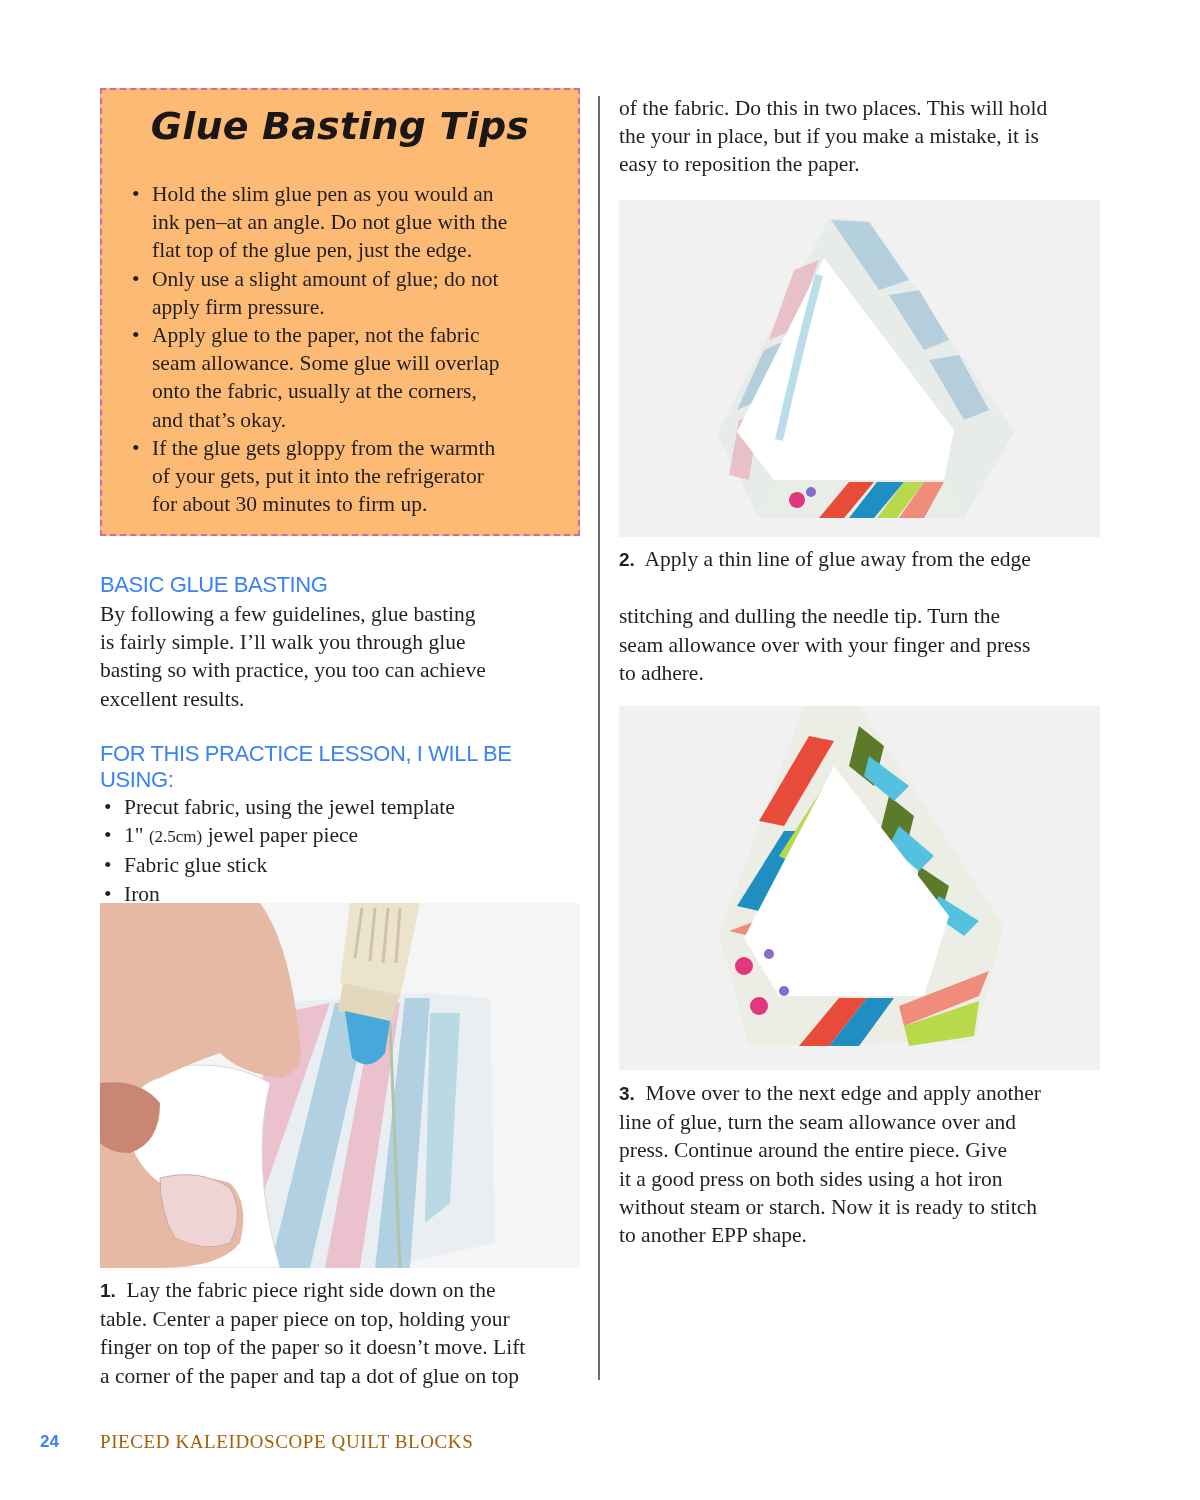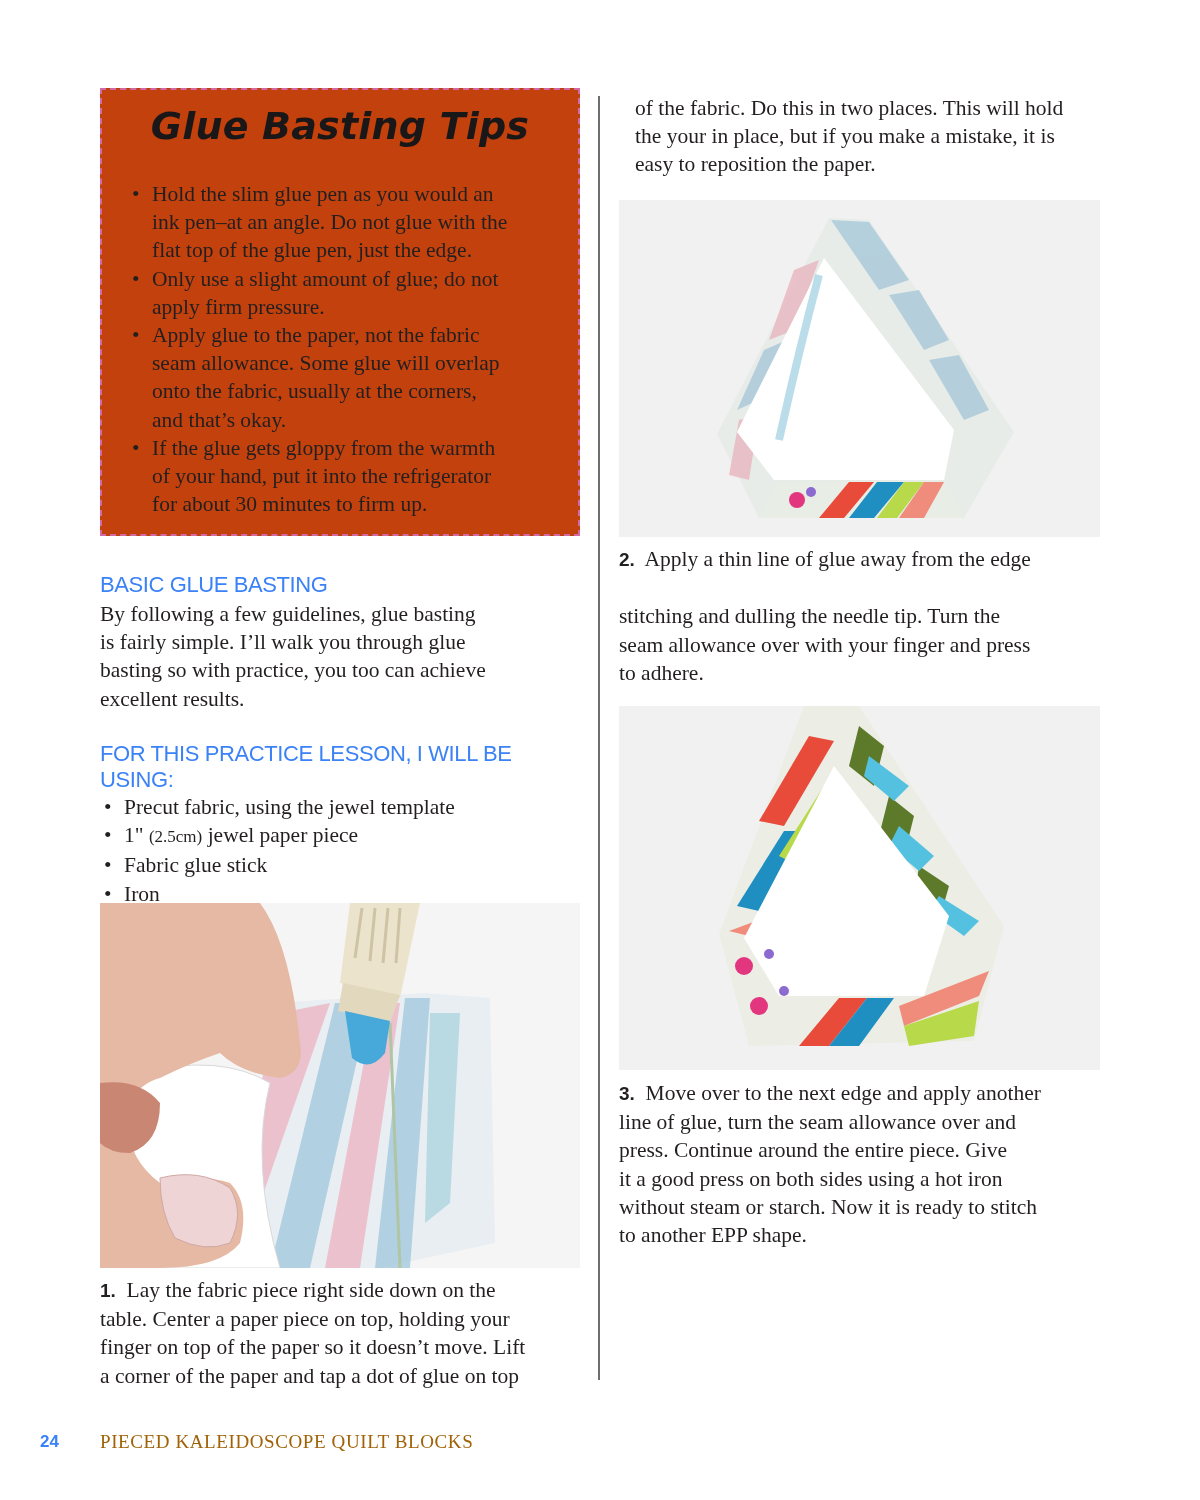--- a/index.html
+++ b/index.html
@@ -8,21 +8,21 @@
     font-family: "DejaVu Serif", "Liberation Serif", serif; color: #231f20;
     overflow: hidden;
   }
   .body-text {
     font-family: "Liberation Serif", "DejaVu Serif", serif;
     font-size: 21.5px; line-height: 28.2px; color: #231f20;
   }
   
   .tips-box {
     position: absolute; left: 100px; top: 88px; width: 480px; height: 448px;
-    background: #c2410c; border: 2px dashed #d26aa8; box-sizing: border-box;
+    background: #fdba74; border: 2px dashed #d26aa8; box-sizing: border-box;
   }
   .tips-title {
     position: absolute; left: 0; right: 0; top: 14px; text-align: center;
     font-family: "DejaVu Sans", sans-serif; font-weight: bold; font-size: 38px;
     letter-spacing: 0.2px; color: #1a1718; font-style: italic;
   }
   .tips-list { position: absolute; left: 30px; top: 90px; width: 430px; margin: 0; padding: 0; list-style: none; }
   .tips-list li { position: relative; padding-left: 20px; }
   .bullet { position: absolute; left: 0; top: 0; }
 
@@ -70,21 +70,21 @@
     <li>
       <span class="bullet">•</span>
       <span>Apply glue to the paper, not the fabric</span><br>
       <span>seam allowance. Some glue will overlap</span><br>
       <span>onto the fabric, usually at the corners,</span><br>
       <span>and that’s okay.</span>
     </li>
     <li>
       <span class="bullet">•</span>
       <span>If the glue gets gloppy from the warmth</span><br>
-      <span>of your hand, put it into the refrigerator</span><br>
+      <span>of your gets, put it into the refrigerator</span><br>
       <span>for about 30 minutes to firm up.</span>
     </li>
   </ul>
 </div>
 
 <div class="abs" style="left:100px; top:572px; width:480px;">
   <div class="section-heading">BASIC GLUE BASTING</div>
   <div class="body-text" style="margin-top:2px;">
     <span>By following a few guidelines, glue basting</span><br>
     <span>is fairly simple. I’ll walk you through glue</span><br>
@@ -150,21 +150,21 @@
 <div class="abs body-text" style="left:100px; top:1276px; width:490px;">
   <span class="step-num">1.</span>&nbsp;
   <span>Lay the fabric piece right side down on the</span><br>
   <span>table. Center a paper piece on top, holding your</span><br>
   <span>finger on top of the paper so it doesn’t move. Lift</span><br>
   <span>a corner of the paper and tap a dot of glue on top</span>
 </div>
 
 <div class="divider"></div>
 
-<div class="abs body-text" style="left:635px; top:94px; width:500px;">
+<div class="abs body-text" style="left:619px; top:94px; width:500px;">
   <span>of the fabric. Do this in two places. This will hold</span><br>
   <span>the your in place, but if you make a mistake, it is</span><br>
   <span>easy to reposition the paper.</span>
 </div>
 
 <div class="photo" style="left:619px; top:200px; width:481px; height:337px; background:#f1f1f1;" title="Jewel shape with two pastel-fabric edges and bottom bright striped edge folded over paper">
   <svg width="481" height="337" viewBox="0 0 481 337">
     <rect width="481" height="337" fill="#f1f1f1"></rect>
 
     <polygon points="210,18 250,20 395,232 345,318 140,318 98,234" fill="#e7ece9"></polygon>

